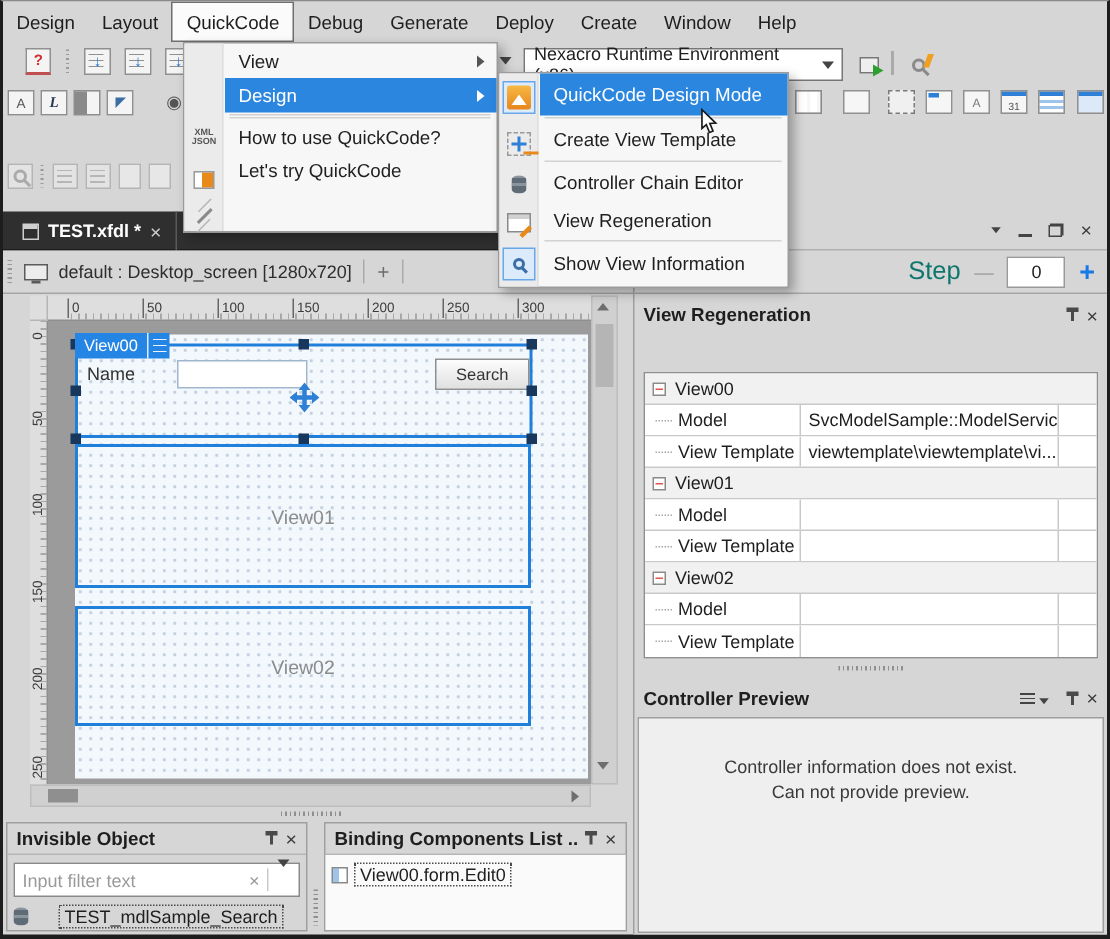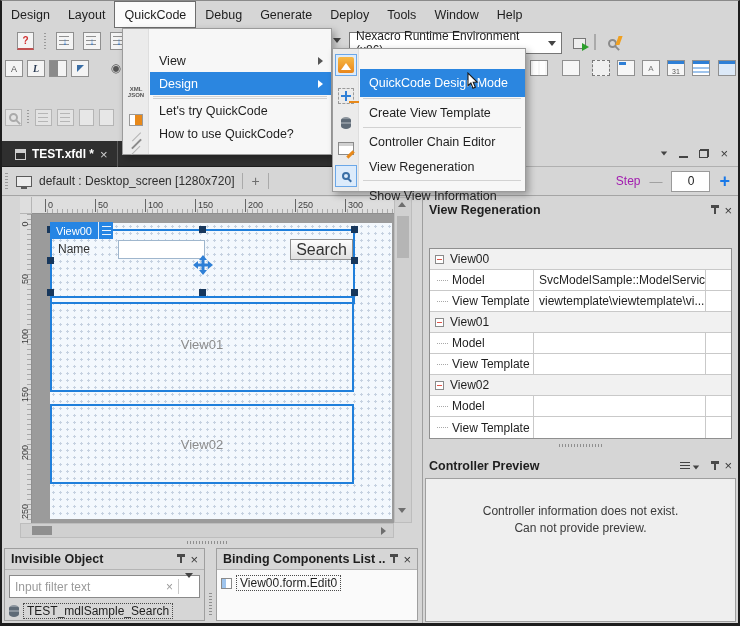--- a/index.html
+++ b/index.html
@@ -49,21 +49,21 @@
 .margin{position:absolute;left:30px;top:18px;width:362px;height:309px;background:#9b9b9b}
 .form{position:absolute;left:48px;top:27px;width:342px;height:296px;background:#f3f8fd;background-image:radial-gradient(circle,#c5d1e0 1px,transparent 1.3px);background-size:7px 7px}
 .viewbox{position:absolute;border:2px solid #1f7fdb}
 .viewlbl{width:100%;height:100%;display:flex;align-items:center;justify-content:center;color:#8c8c8c;font-size:13px}
 .tag{position:absolute;left:48px;top:26px;height:17px;background:#2585e4;color:#fff;font-size:11px;display:flex;align-items:center;z-index:6}
 .tag .t{padding:0 6px}
 .tag .tic{width:15px;height:100%;border-left:1px solid rgba(255,255,255,.85);background-image:repeating-linear-gradient(180deg,rgba(255,255,255,.9) 0 1px,transparent 1px 4px);background-size:9px 10px;background-position:3px 4px;background-repeat:no-repeat}
 .hdl{position:absolute;width:7px;height:7px;background:#17375c;z-index:5}
 .cname{position:absolute;left:6px;top:11px;font-size:12px;color:#333}
 .cedit{position:absolute;left:66px;top:9px;width:87px;height:19px;background:#fff;border:1px solid #9fb6cd}
-.cbtn{position:absolute;left:238px;top:8px;width:63px;height:21px;background:linear-gradient(#fdfdfd,#e0e0e0);border:1px solid #8f8f8f;display:flex;align-items:center;justify-content:center;font-size:16px;color:#333}
+.cbtn{position:absolute;left:238px;top:8px;width:63px;height:21px;background:linear-gradient(#fdfdfd,#e0e0e0);border:1px solid #8f8f8f;display:flex;align-items:center;justify-content:center;font-size:11px;color:#333}
 .vscroll{position:absolute;left:392px;top:1px;width:18px;height:326px;background:#d0d0d0;border:1px solid #bdbdbd}
 .hscroll{position:absolute;left:18px;top:327px;width:374px;height:15px;background:#d0d0d0;border:1px solid #bdbdbd}
 .sbtn{position:absolute;display:flex;align-items:center;justify-content:center}
 .thumbv{position:absolute;left:2px;top:18px;width:12px;height:42px;background:#b5b5b5}
 .thumbh{position:absolute;left:11px;top:2px;width:20px;height:9px;background:#8f8f8f}
 .hgrip{position:absolute;height:3px;background:repeating-linear-gradient(90deg,#8f8f8f 0 1px,transparent 1px 3px)}
 .vgrip{position:absolute;width:3px;background:repeating-linear-gradient(180deg,#8f8f8f 0 1px,transparent 1px 3px)}
 
 .panel{position:absolute;background:#d6d6d6;border:1px solid #9f9f9f}
 .ph{display:flex;align-items:center;height:21px;padding:0 6px;font-size:12.5px;font-weight:bold;border-bottom:1px solid #b5b5b5}
@@ -82,38 +82,38 @@
 .bic{width:11px;height:11px;border:1px solid #8a8a8a;background:linear-gradient(90deg,#9fc4ec 0 4px,#fff 4px),linear-gradient(180deg,#9fc4ec 0 4px,#fff 4px)}
 
 .rcol{position:absolute;left:420px;top:140px;width:316px;height:482px;background:#d6d6d6;border-left:1px solid #9f9f9f}
 .rtitle{position:absolute;left:0;top:0;width:100%;height:26px;border-bottom:1px solid #b0b0b0;display:flex;align-items:center;justify-content:flex-end;gap:11px;padding-right:10px}
 .ic-lines{width:10px;height:8px;background:repeating-linear-gradient(180deg,#444 0 1px,transparent 1px 3px)}
 .ic-min{width:9px;height:2px;background:#444;align-self:center;margin-top:6px}
 .ic-restore{position:relative;width:10px;height:9px}
 .ic-restore::before{content:"";position:absolute;right:0;top:0;width:7px;height:6px;border:1px solid #444}
 .ic-restore::after{content:"";position:absolute;left:0;bottom:0;width:7px;height:6px;border:1px solid #444;background:#d6d6d6}
 .steprow{position:absolute;left:0;top:26px;width:100%;height:29px;border-bottom:1px solid #a5a5a5;display:flex;align-items:center;justify-content:flex-end;padding-right:8px;gap:9px}
-.steprow .slbl{color:#a21caf;font-size:12px}
+.steprow .slbl{color:#0f766e;font-size:17px}
 .steprow .smin{color:#9a9a9a;font-size:13px}
 .stepbox{width:39px;height:21px;background:#fff;border:1px solid #9a9a9a;text-align:center;font-size:12px;font-family:inherit;color:#222}
 .steprow .splus{color:#1878e8;font-size:18px;font-weight:bold;line-height:18px}
 .vi-section{position:absolute;left:6px;width:303px;height:22px;background:#ededed;border:1px solid #9f9f9f;display:flex;align-items:center;padding-left:7px;font-size:12px}
 .vi-grid{position:absolute;left:6px;width:303px;background:#fff;border:1px solid #8f8f8f}
 .vrow{display:flex;height:21px;border-bottom:1px solid #c9c9c9;background:#fff;align-items:stretch;font-size:12px}
 .vrow.group{background:#f1f1f1;align-items:center;padding-left:5px;gap:6px}
 .expand{width:9px;height:9px;border:1px solid #8a8a8a;background:#fff;position:relative;flex:0 0 auto}
 .expand::after{content:"";position:absolute;left:1px;right:1px;top:3px;height:1px;background:#e0554a}
 .vcell{display:flex;align-items:center;overflow:hidden;white-space:nowrap}
 .vcell.lbl{width:104px;border-right:1px solid #c9c9c9;flex:0 0 auto}
 .vcell.val{width:172px;border-right:1px solid #c9c9c9;padding-left:5px;flex:0 0 auto}
 .vcell.fill{flex:1}
 .leader{width:11px;height:0;border-top:1px dotted #a8a8a8;margin:0 4px 0 7px}
 .cp-content{position:absolute;left:2px;width:311px;background:#efefef;border:1px solid #9f9f9f;display:flex;flex-direction:column;align-items:center;padding-top:24px;font-size:12px;color:#3a3a3a;line-height:17px}
 
-.menu-panel{position:absolute;background:#f7f7f7;border:1px solid #9b9b9b;box-shadow:3px 3px 7px rgba(0,0,0,.3);z-index:50;padding-top:20px}
+.menu-panel{position:absolute;background:#f7f7f7;border:1px solid #9b9b9b;box-shadow:3px 3px 7px rgba(0,0,0,.3);z-index:50;padding-top:0}
 .menu-gutter{position:absolute;left:0;top:0;bottom:0;width:26px;background:#ebebeb;border-right:1px solid #dedede}
 .mi{position:relative;display:flex;align-items:center;padding-left:36px;font-size:12.5px;color:#1f1f1f}
 .mi.hl{background:#2b86e0;color:#fff;margin-left:27px;padding-left:9px}
 .mi .arrow{position:absolute;right:8px;width:0;height:0;border-top:4px solid transparent;border-bottom:4px solid transparent;border-left:5px solid #555}
 .mi.hl .arrow{border-left-color:#fff}
 .msep{height:1px;background:#d2d2d2;margin:1px 4px 1px 30px}
 .gic{position:absolute;left:3px;width:20px;height:20px;display:flex;align-items:center;justify-content:center;z-index:2}
 .gic.sel{left:2px;width:22px;height:22px;border:1px solid #6aa7e8;background:#dcebfb}
 .xmljson{font-size:6px;line-height:6px;color:#555;text-align:center;font-weight:bold}
 .book{width:14px;height:12px;border:1px solid #999;background:linear-gradient(90deg,#fff 0 5px,#e8891a 5px)}
@@ -136,21 +136,21 @@
 
 <div id="app">
 
   <div class="menubar">
     <span class="menu-item">Design</span>
     <span class="menu-item">Layout</span>
     <span class="menu-item active">QuickCode</span>
     <span class="menu-item">Debug</span>
     <span class="menu-item">Generate</span>
     <span class="menu-item">Deploy</span>
-    <span class="menu-item">Tools</span>
+    <span class="menu-item">Create</span>
     <span class="menu-item">Window</span>
     <span class="menu-item">Help</span>
   </div>
 
   <div class="tbi box-ic" style="left:15px;top:31px;width:17px;height:18px;color:#d03030;font-weight:bold;border-bottom:2px solid #c05050">?</div>
   <div class="vsep" style="left:42px;top:32px;height:16px"></div>
   <div class="tbi box-ic lines" style="left:54px;top:31px;width:18px;height:18px;color:#1b6fd0;font-weight:bold">↓</div>
   <div class="tbi box-ic lines" style="left:81px;top:31px;width:18px;height:18px;color:#1b6fd0;font-weight:bold">↓</div>
   <div class="tbi box-ic lines" style="left:108px;top:31px;width:18px;height:18px;color:#1b6fd0;font-weight:bold">↓</div>
   <div class="tbi" style="left:331px;top:37px">
@@ -239,21 +239,21 @@
       <span class="vnum" style="top:5px">0</span>
       <span class="vnum" style="top:60px">50</span>
       <span class="vnum" style="top:119px">100</span>
       <span class="vnum" style="top:177px">150</span>
       <span class="vnum" style="top:235px">200</span>
       <span class="vnum" style="top:294px">250</span>
     </div>
     <div class="margin"></div>
     <div class="form"></div>
 
-    <div class="viewbox" style="left:48px;top:33px;width:305px;height:75px;background:transparent">
+    <div class="viewbox" style="left:48px;top:33px;width:305px;height:63px;background:transparent">
       <span class="cname">Name</span>
       <span class="cedit"></span>
       <span class="cbtn">Search</span>
     </div>
     <div class="tag">
       <span class="t">View00</span>
       <span class="tic"></span>
     </div>
     <span class="hdl" style="left:45px;top:30px"></span>
     <span class="hdl" style="left:197px;top:30px"></span>
@@ -299,21 +299,21 @@
       <span class="sp"></span>
       <span class="ic-pin"></span>
       <span class="xbt">×</span>
     </div>
     <div class="filter">
       <input placeholder="Input filter text" style="">
       <span class="fx">×</span>
       <span class="fd"></span>
       <span class="fa"><span class="tri-dn"></span></span>
     </div>
-    <div style="position:absolute;left:4px;top:54px;display:flex;align-items:center;gap:4px">
+    <div style="position:absolute;left:4px;top:54px;display:flex;align-items:center;gap:20px">
       <span class="cyl"></span>
       <span class="dot-item">TEST_mdlSample_Search</span>
     </div>
   </div>
 
   <div class="vgrip" style="left:207px;top:592px;height:24px"></div>
 
   <div class="panel" style="left:214px;top:547px;width:202px;height:73px">
     <div class="ph">
       <span style="overflow:hidden;white-space:nowrap">Binding Components List ...</span>
@@ -462,25 +462,25 @@
     <div class="mi" style="height:23px">
       <span>View</span>
       <span class="arrow"></span>
     </div>
     <div class="mi hl" style="height:23px">
       <span>Design</span>
       <span class="arrow"></span>
     </div>
     <div class="msep"></div>
     <div class="msep"></div>
+    <div class="mi" style="height:23px">
+      <span>How to use QuickCode?</span>
+    </div>
     <div class="mi" style="height:22px">
       <span>Let's try QuickCode</span>
-    </div>
-    <div class="mi" style="height:23px">
-      <span>How to use QuickCode?</span>
     </div>
   </div>
 
   <div class="menu-panel" style="left:330px;top:47px;width:194px;height:144px">
     <div class="menu-gutter"></div>
     <div class="gic sel" style="top:5px">
         <span class="qdm-ic"></span>
       </div>
     <div class="gic" style="top:37px">
         <span class="cvt-ic"></span>

